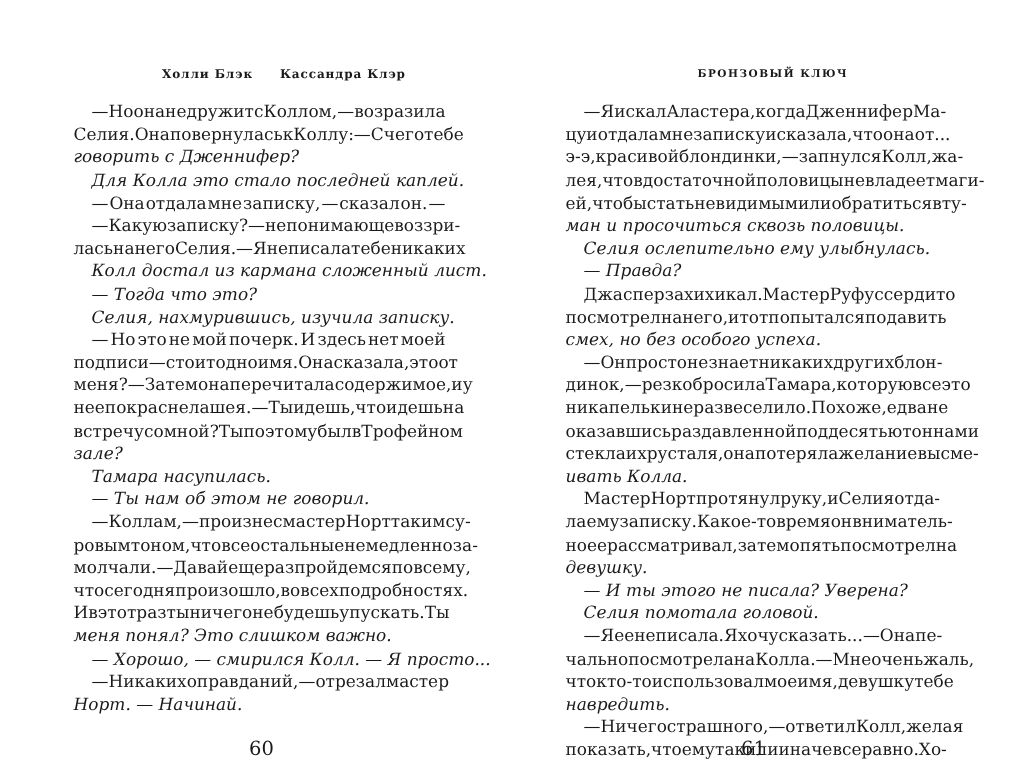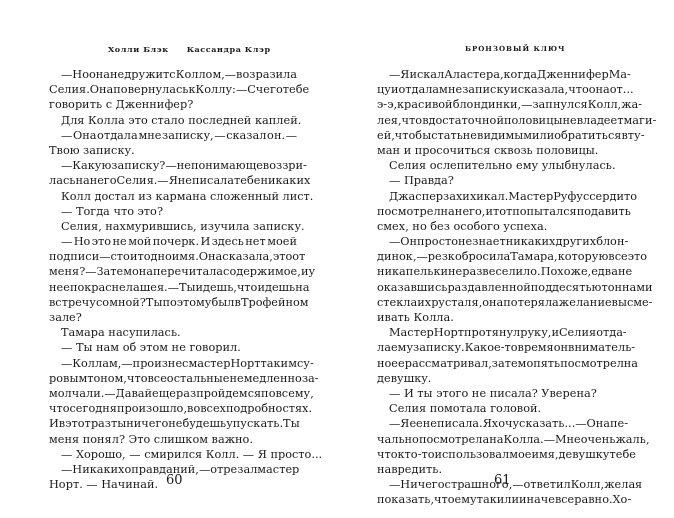--- a/index.html
+++ b/index.html
@@ -9,24 +9,24 @@
   #page-left { left:0; width:337px; }
   #page-right { left:337px; width:337px; }
   .header { position:absolute; top:44px; font-size:8px; font-weight:bold; letter-spacing:0.6px; white-space:nowrap; }
   #page-left .header { left:108px; }
   #page-left .header .h2 { margin-left:18px; }
   #page-right .header { left:128px; font-size:7px; letter-spacing:1px; }
   .body { position:absolute; top:67px; font-size:11.3px; line-height:15.2px; }
   #page-left .body { left:49px; width:248px; }
   #page-right .body { left:40px; width:248px; }
   .line { white-space:nowrap; display:flex; justify-content:space-between; height:15.2px; }
-  .line.last { justify-content:flex-start; }
+  .line.last { justify-content:flex-start;font-style:italic; }
   .line.indent { padding-left:12px; }
   .line span.w { display:inline-block; }
-  .folio { position:absolute; top:472px; font-size:13px;text-align:right; }
+  .folio { position:absolute; top:492px; font-size:13px;text-align:right; }
   #page-left .folio { left:166px; }
   #page-right .folio { left:157px; }
 </style>
 </head>
 <body>
 
 <div class="page" id="page-left">
   <div class="header">
     <span>Холли Блэк</span><span class="h2">Кассандра Клэр</span>
   </div>
@@ -59,21 +59,20 @@
         <span class="w">—</span>
         <span class="w">Она</span>
         <span class="w">отдала</span>
         <span class="w">мне</span>
         <span class="w">записку,</span>
         <span class="w">—</span>
         <span class="w">сказал</span>
         <span class="w">он.</span>
         <span class="w">—</span>
       </div>
-      <div class="line last">Твою записку.</div>
       <div class="line indent">
         <span class="w">—</span>
         <span class="w">Какую</span>
         <span class="w">записку?</span>
         <span class="w">—</span>
         <span class="w">непонимающе</span>
         <span class="w">воззри-</span>
       </div>
       <div class="line">
         <span class="w">лась</span>

